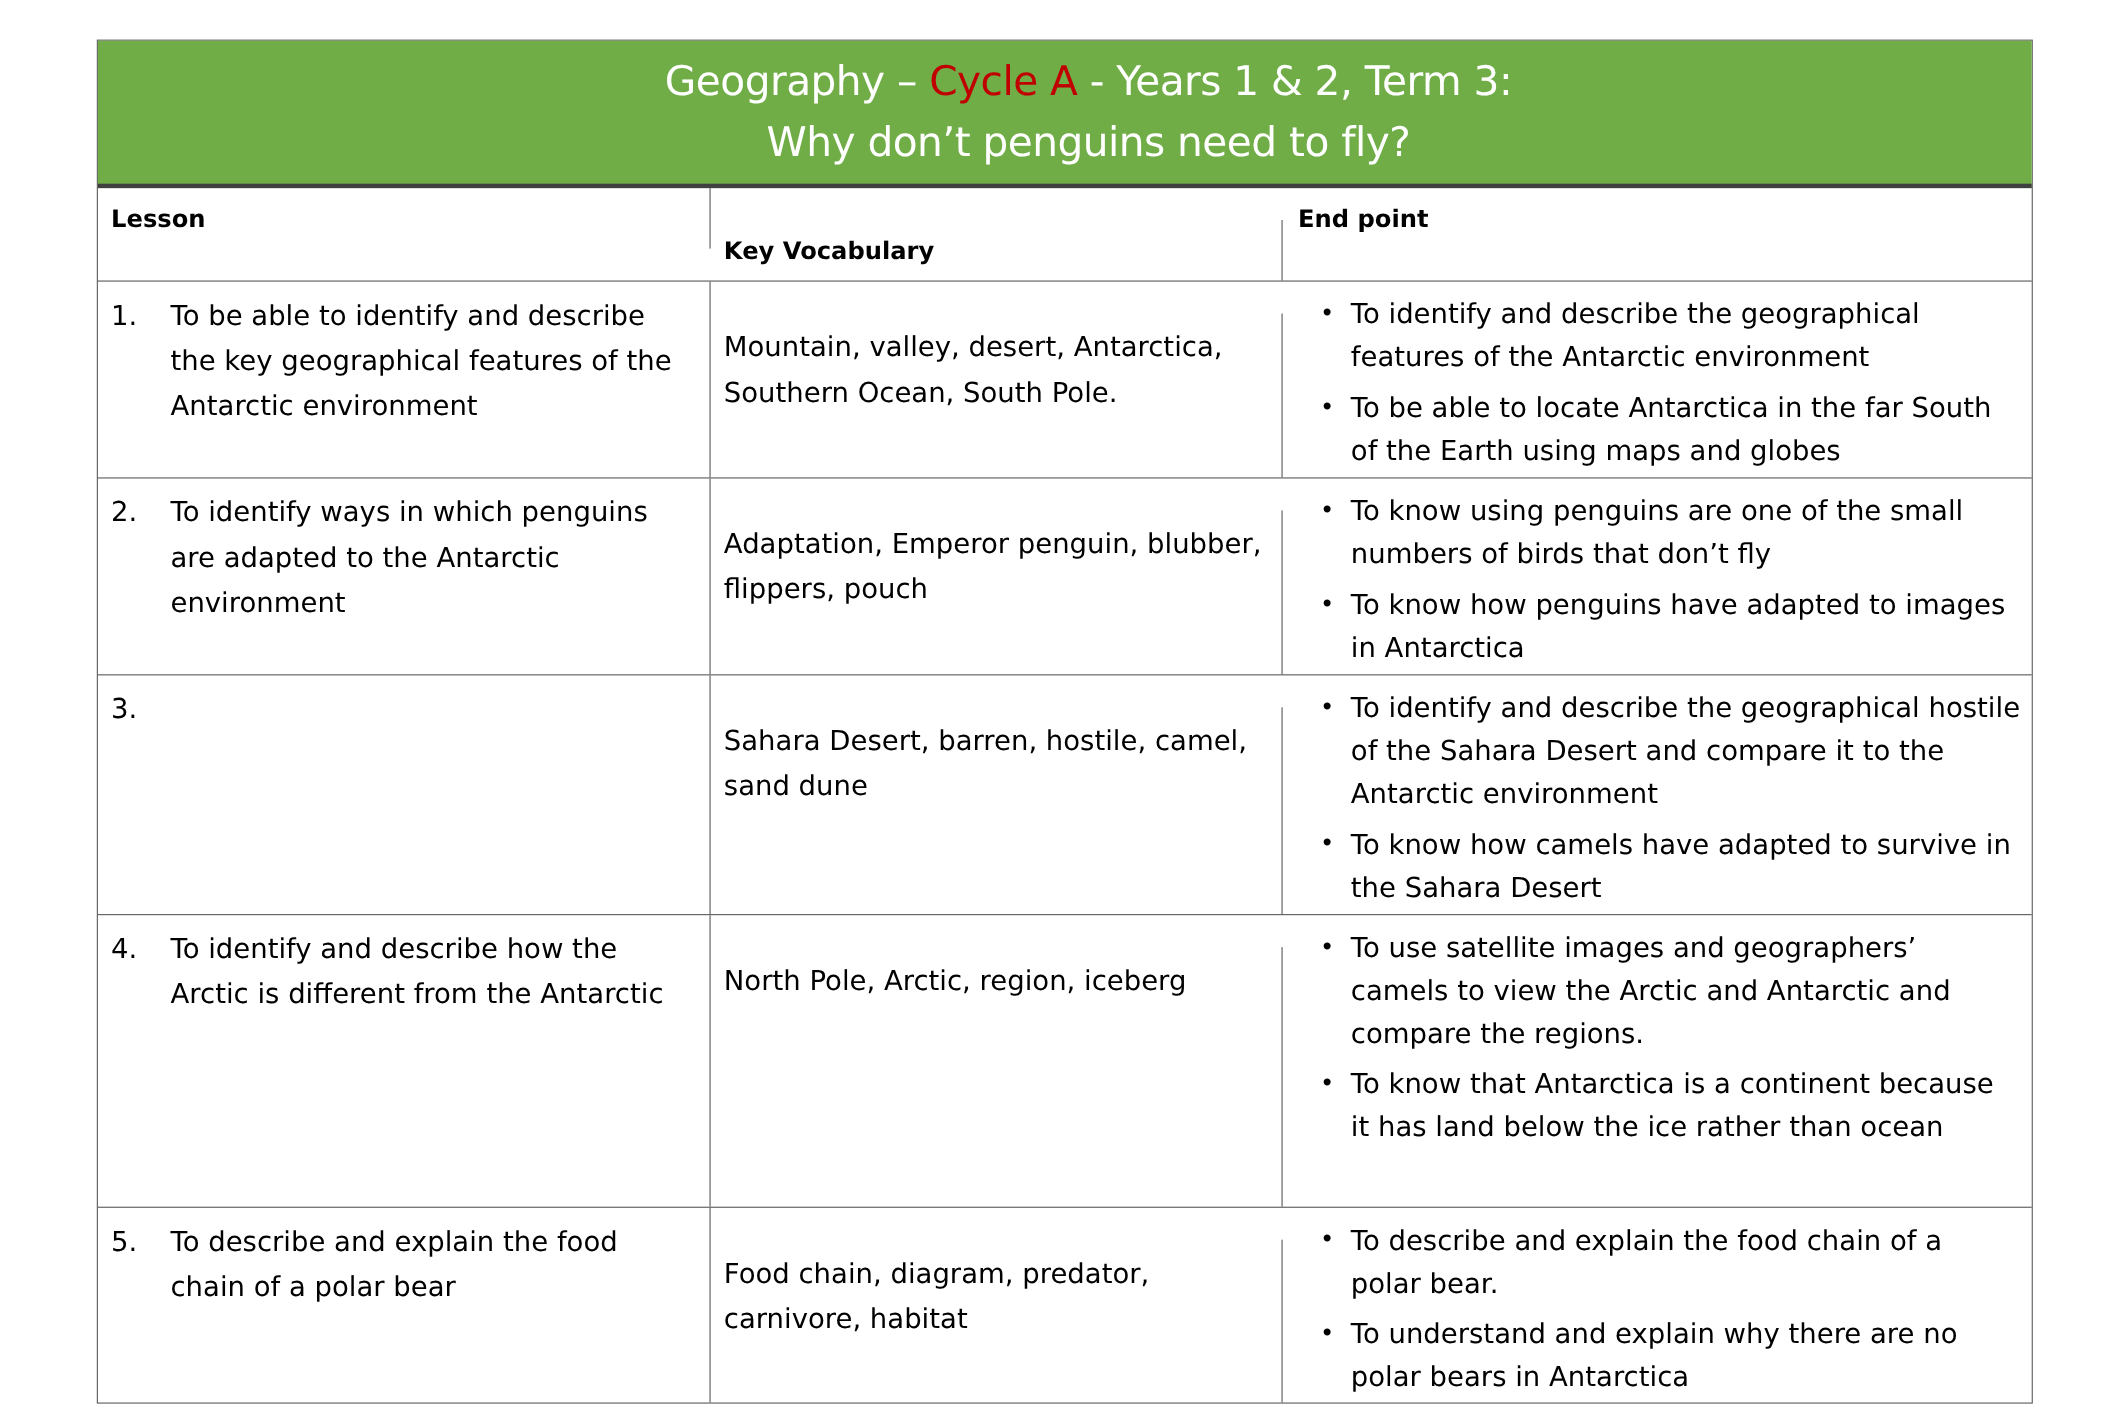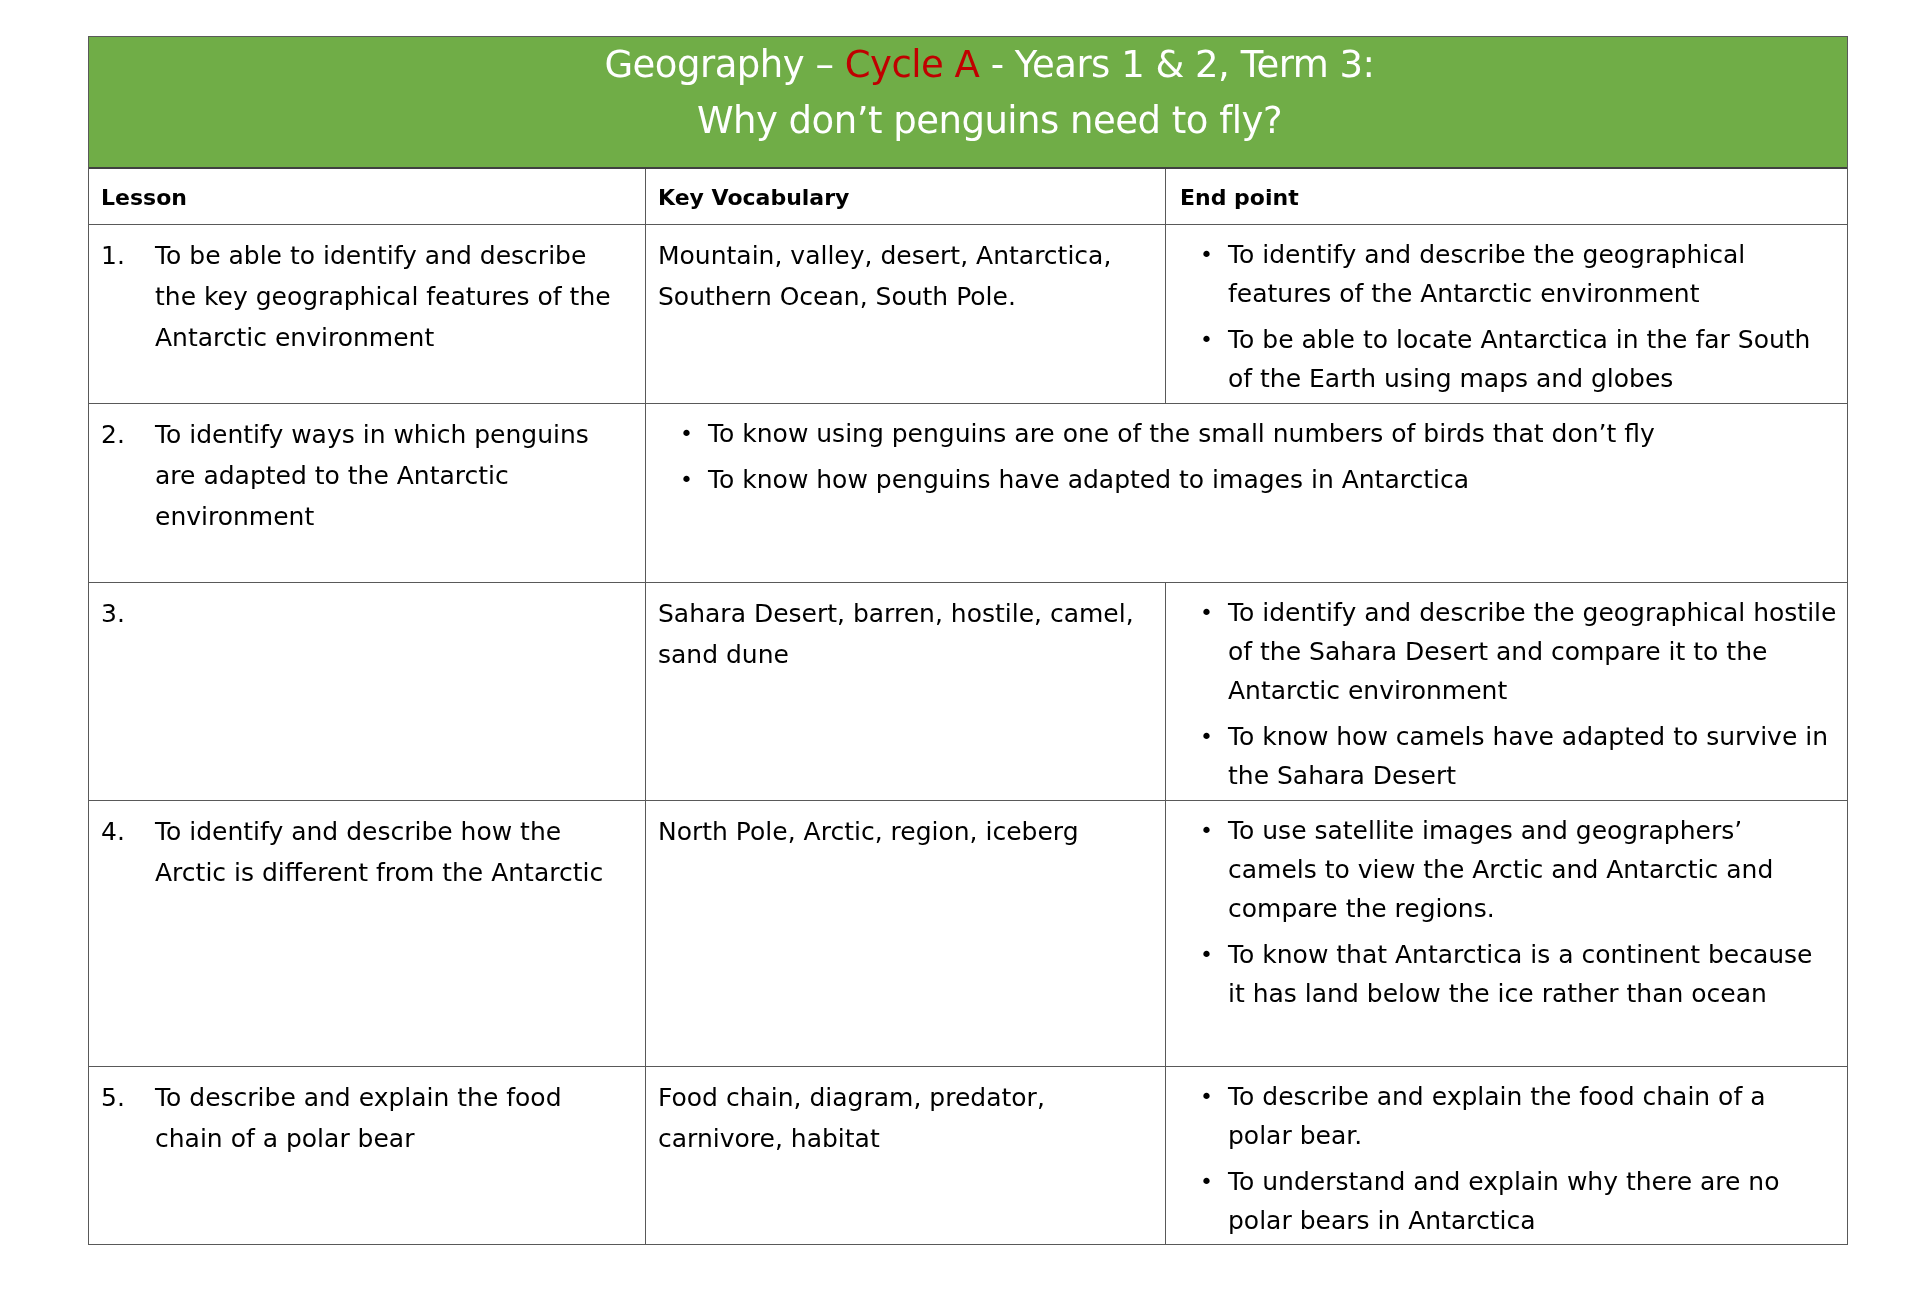--- a/index.html
+++ b/index.html
@@ -1,28 +1,28 @@
 <!DOCTYPE html>
 <html><head>
 <meta charset="utf-8">
 <style>
   html, body { margin:0; padding:0; background:#ffffff; }
   body { width:1920px; height:1293px; position:relative; overflow:hidden;
          font-family:"DejaVu Sans", sans-serif; color:#000; }
   .table { position:absolute; left:88px; top:36px; width:1760px;
            border:1.5px solid #595959; box-sizing:border-box; }
-  .title-bar { background:#70AD47; height:130px; border-bottom:2px solid #404040;
-               display:flex; flex-direction:column; align-items:center; 
+  .title-bar { background:#70AD47; height:130px; border-bottom:4px solid #404040;
+               display:flex; flex-direction:column; align-items:center; justify-content:center;
                color:#ffffff; font-size:37px; line-height:56px; letter-spacing:-0.5px;padding-left:43px; }
   .title-bar .red { color:#C00000; }
   .row { display:flex; border-bottom:1.5px solid #595959; box-sizing:border-box; }
   .row:last-child { border-bottom:none; }
   .cell { box-sizing:border-box; padding:10px 12px; font-size:25px; line-height:41px; }
   .c1 { width:557px; border-right:1.5px solid #595959; }
-  .c2 { width:520px; border-right:1.5px solid #595959; }
+  .c2 { width:520px; border-right:1.5px solid #595959;margin-top:29px; }
   .c3 { flex:1; padding-left:14px; padding-right:10px; }
   .head .cell { font-weight:bold; font-size:22px; padding-top:8px; padding-bottom:8px; height:55px; }
   .lesson { display:flex; }
   .lesson .num { width:54px; flex:none; }
   .lesson .txt { flex:1; }
   .bullets { margin:0; padding:0; list-style:none; }
   .bullets li { display:flex; line-height:39px; margin-bottom:7px; }
   .bullets li:last-child { margin-bottom:0; }
   .bullets .dot { width:48px; flex:none; padding-left:20px; box-sizing:border-box; font-size:22px; }
   .bullets .btxt { flex:1; }
@@ -68,20 +68,21 @@
     </div>
   </div>
 
   <div class="row" style="height:179px">
     <div class="cell c1">
       <div class="lesson">
         <span class="num">2.</span>
         <span class="txt">To identify ways in which penguins are adapted to the Antarctic environment</span>
       </div>
     </div>
+    <div class="cell c2">Adaptation, Emperor penguin, blubber, flippers, pouch</div>
     <div class="cell c3">
       <ul class="bullets">
         <li>
             <span class="dot">•</span>
             <span class="btxt">To know using penguins are one of the small numbers of birds that don’t fly</span>
           </li>
         <li>
             <span class="dot">•</span>
             <span class="btxt">To know how penguins have adapted to images in Antarctica</span>
           </li>

